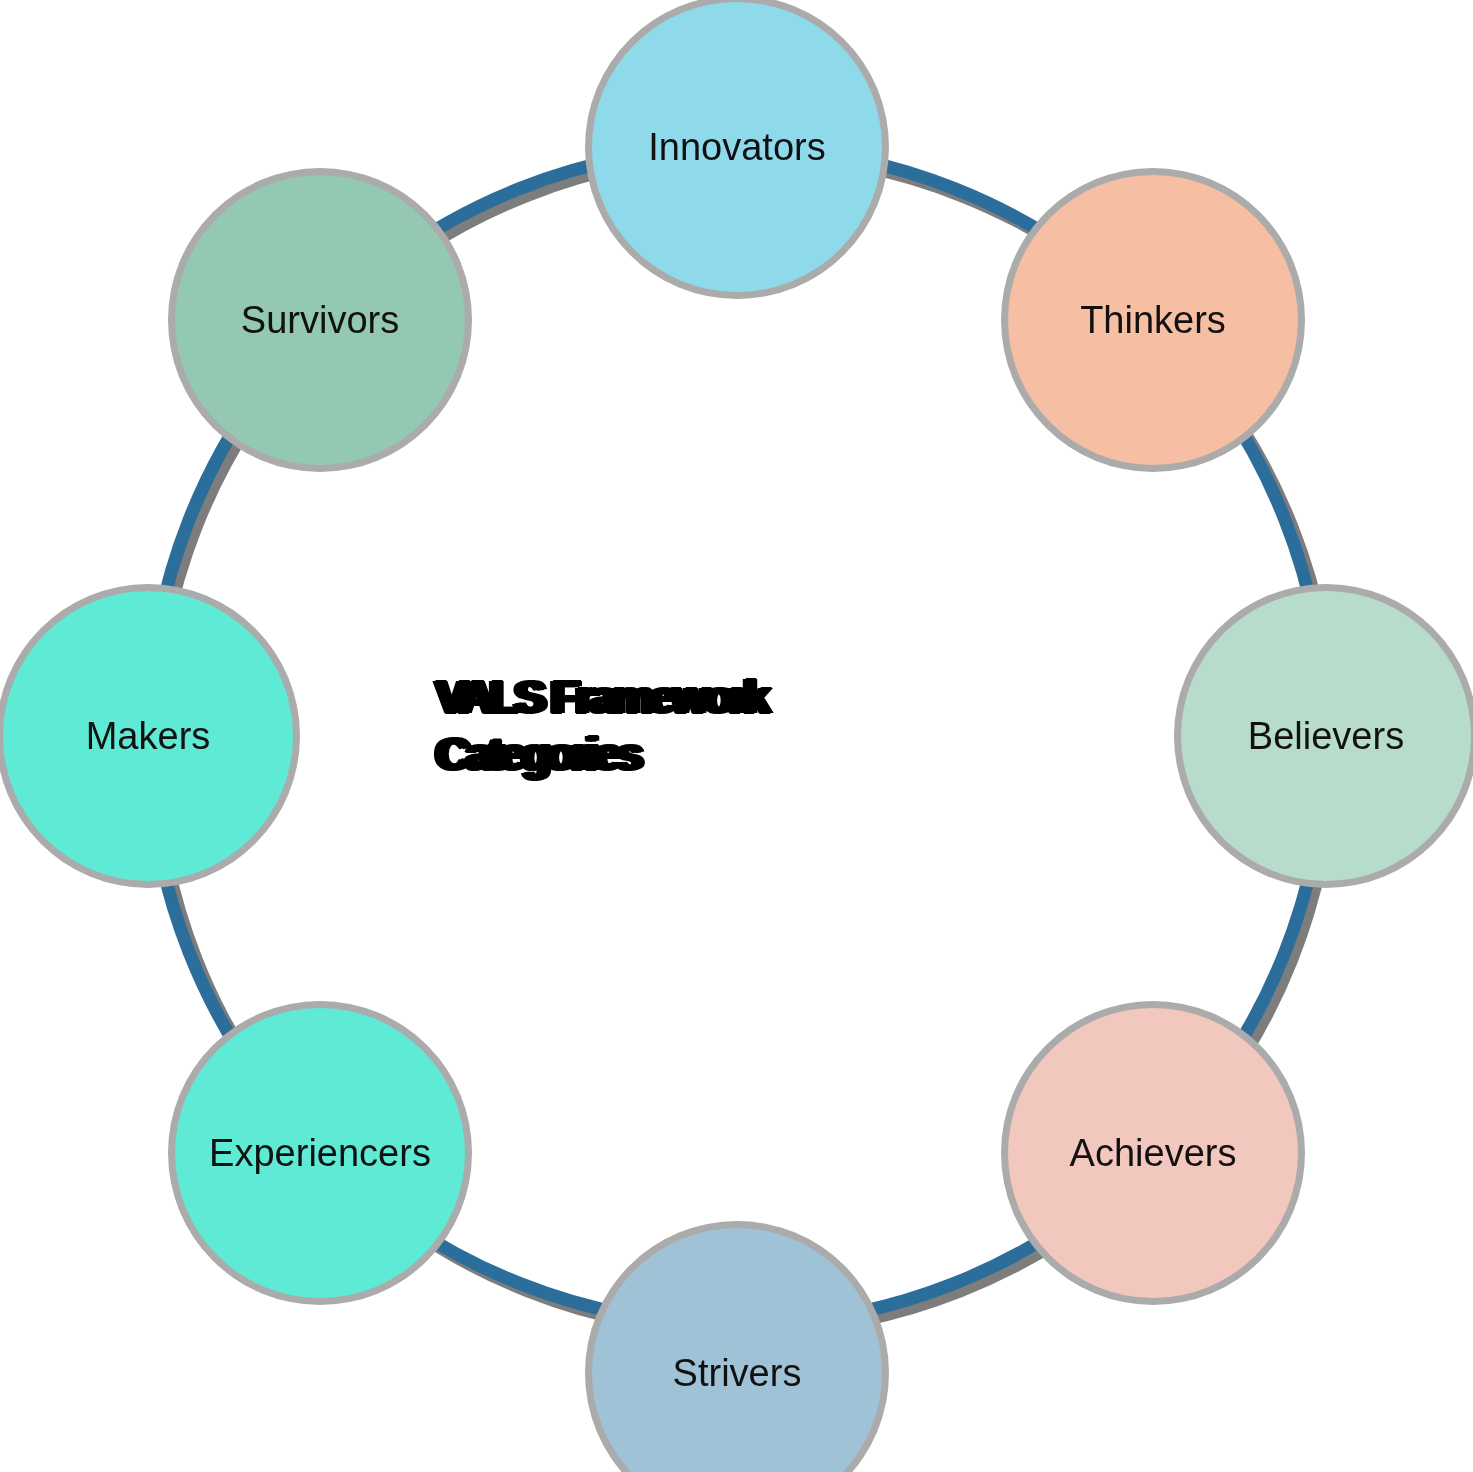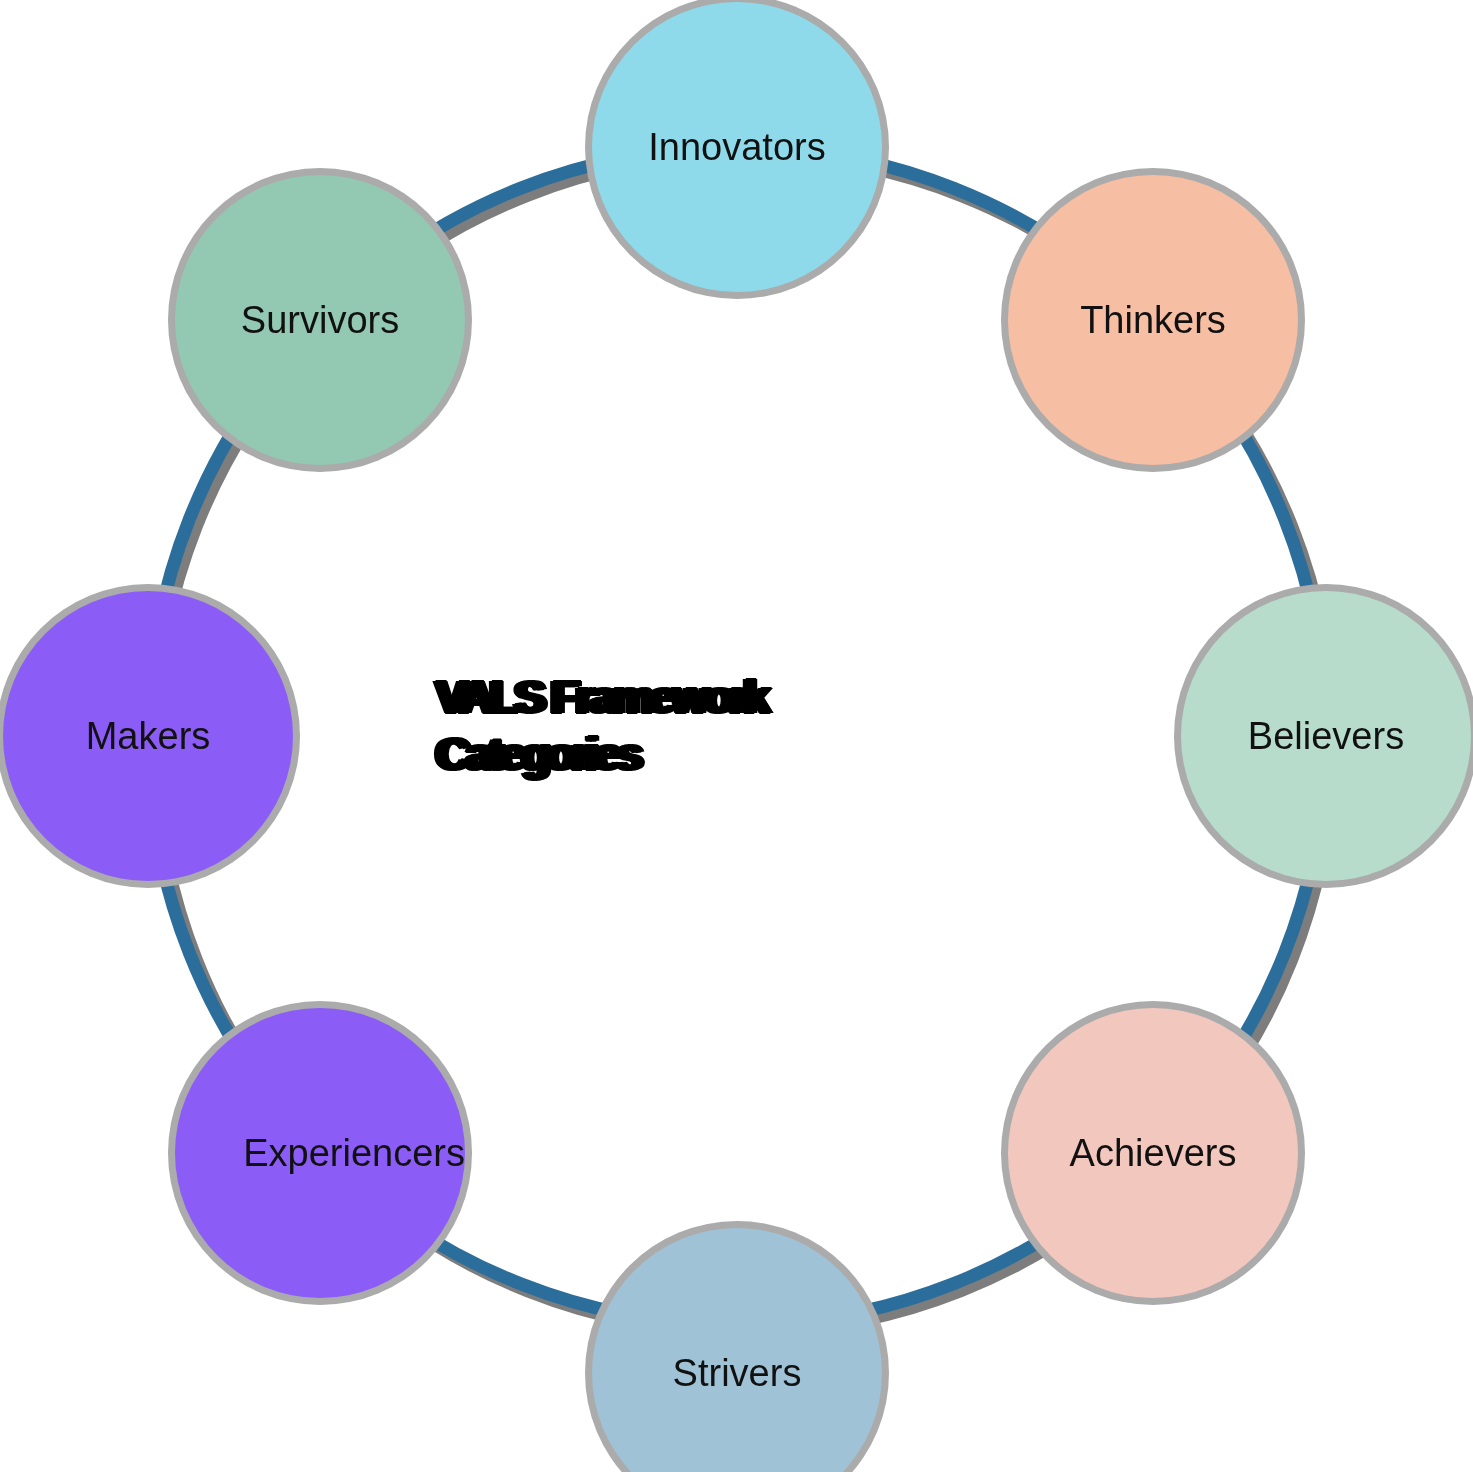--- a/index.html
+++ b/index.html
@@ -86,24 +86,24 @@
   </div>
   <div class="node pos-2" style="background-color: rgb(184, 220, 204);">
     <span class="node-label" style="color: rgb(17, 17, 17);">Believers</span>
   </div>
   <div class="node pos-3" style="background-color: rgb(242, 199, 189);">
     <span class="node-label" style="color: rgb(17, 17, 17);">Achievers</span>
   </div>
   <div class="node pos-4" style="background-color: rgb(160, 194, 214);">
     <span class="node-label" style="color: rgb(17, 17, 17);">Strivers</span>
   </div>
-  <div class="node pos-5" style="background-color: #8b5cf6; justify-content: flex-end;">
+  <div class="node pos-5" style="background-color: #5eead4;">
     <span class="node-label" style="color: rgb(17, 17, 17);">Experiencers</span>
   </div>
-  <div class="node pos-6" style="background-color: #8b5cf6;">
+  <div class="node pos-6" style="background-color: #5eead4;">
     <span class="node-label" style="color: rgb(17, 17, 17);">Makers</span>
   </div>
   <div class="node pos-7" style="background-color: rgb(147, 200, 178);">
     <span class="node-label" style="color: rgb(17, 17, 17);">Survivors</span>
   </div>
 
   <div class="center-title">
     <span class="line">VALS Framework</span>
     <span class="line">Categories</span>
   </div>

